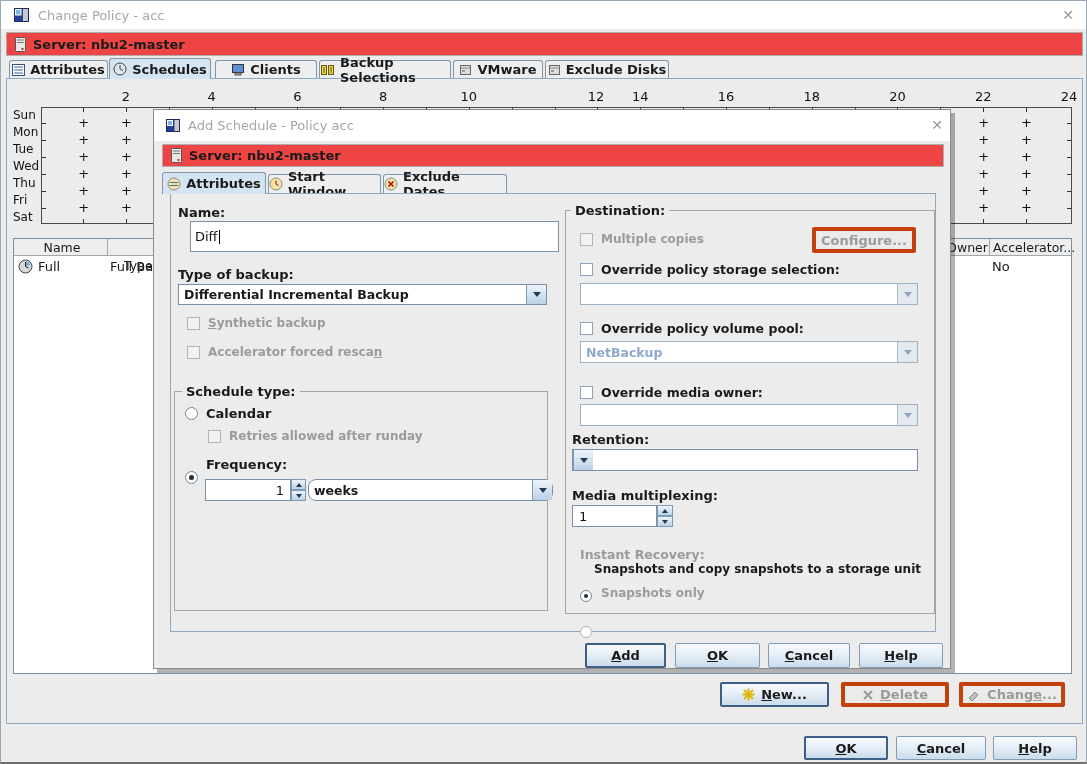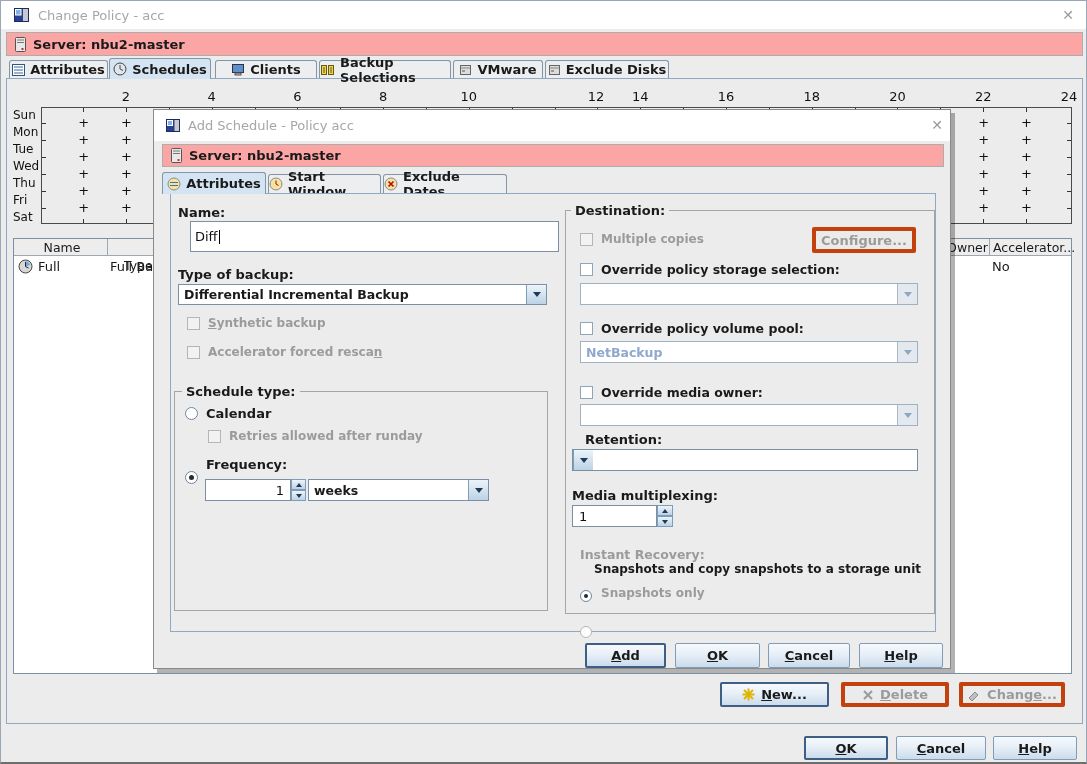--- a/index.html
+++ b/index.html
@@ -7,21 +7,21 @@
   #stage { position:relative; width:1087px; height:764px; background:#ECECEC; overflow:hidden;
            border:1px solid #9AA7B5; border-bottom:2px solid #6E6E6E; }
   .abs { position:absolute; }
   .b { font-weight:bold; }
   .txt { font-size:13px; color:#1a1a1a; white-space:nowrap; }
   .lbl { font-size:12px; font-weight:bold; color:#1a1a1a; white-space:nowrap; }
   .dis { color:#9B9B9B !important; }
   .titlebar { background:#FFFFFF; }
   .titletxt { font-size:13px; color:#A6A6A6; white-space:nowrap; }
   .closex { font-size:14px; color:#9A9A9A; text-align:center; cursor:default; }
-  .serverbar { background:#fca5a5; border:1px solid #ADADAD; display:flex; align-items:center; gap:7px; padding-left:8px; }
+  .serverbar { background:#ef4444; border:1px solid #ADADAD; display:flex; align-items:center; gap:7px; padding-left:8px; }
   .tab { border:1px solid #8296AA; border-bottom:none; border-radius:3px 3px 0 0; background:#EDEEF0;
          display:flex; align-items:center; justify-content:center; gap:5px; font-size:13px; font-weight:bold; color:#1a1a1a; }
   .tab.sel { background:#D5E4F2; z-index:3; }
   .panel { border:1px solid #8FA9C2; background:#ECECEC; }
   .hourlab { position:absolute; font-size:13px; color:#111; text-align:center; }
   .daylab { position:absolute; font-size:12px; color:#111; }
   .tick { position:absolute; background:#333; }
   .plus { position:absolute; font-size:13px; color:#111; line-height:14px; }
   .gridbox { border:1px solid #4A4A4A; background:transparent; }
   .field { background:#fff; border:1px solid #7B90A5; font-size:13px; color:#111; display:flex; align-items:center; }
@@ -409,21 +409,21 @@
       <span>1</span>
     </div>
     <div class="abs spincol" style="left:137px;top:369px;width:15px;height:22px;">
       <span class="spinbtn">
           <span class="tri-up-s"></span>
         </span>
       <span class="spinbtn">
           <span class="tri-dn-s"></span>
         </span>
     </div>
-    <div class="abs combo" style="left:154px;top:369px;width:181px;height:22px;">
+    <div class="abs combo" style="left:154px;top:369px;width:245px;height:22px;border-radius:8px;">
       <span class="val">weeks</span>
       <span class="ab">
           <span class="tri-dn"></span>
         </span>
     </div>
 
     <div class="abs group" style="left:411px;top:100px;width:370px;height:404px;"></div>
     <div class="gtitle" style="left:417px;top:93px;font-size:13px;">Destination:</div>
 
     <div class="abs cb cbdis" style="left:426px;top:123px;width:13px;height:13px;"></div>
@@ -452,21 +452,21 @@
 
     <div class="abs cb" style="left:426px;top:276px;width:13px;height:13px;"></div>
     <div class="abs lbl" style="left:447px;top:275px;font-size:12.5px;">Override media owner:</div>
     <div class="abs combo cdis" style="left:426px;top:294px;width:338px;height:22px;">
       <span class="val"></span>
       <span class="ab adis">
           <span class="tri-dn"></span>
         </span>
     </div>
 
-    <div class="abs lbl" style="left:418px;top:322px;font-size:13px;margin-left:13px;">Retention:</div>
+    <div class="abs lbl" style="left:418px;top:322px;font-size:13px;">Retention:</div>
     <div class="abs combo" style="left:418px;top:339px;width:346px;height:22px;">
       <span class="ab">
           <span class="tri-dn"></span>
         </span>
     </div>
 
     <div class="abs lbl" style="left:418px;top:378px;font-size:13px;">Media multiplexing:</div>
     <div class="abs field" style="left:418px;top:395px;width:85px;height:22px;padding-left:6px;">
       <span>1</span>
     </div>

